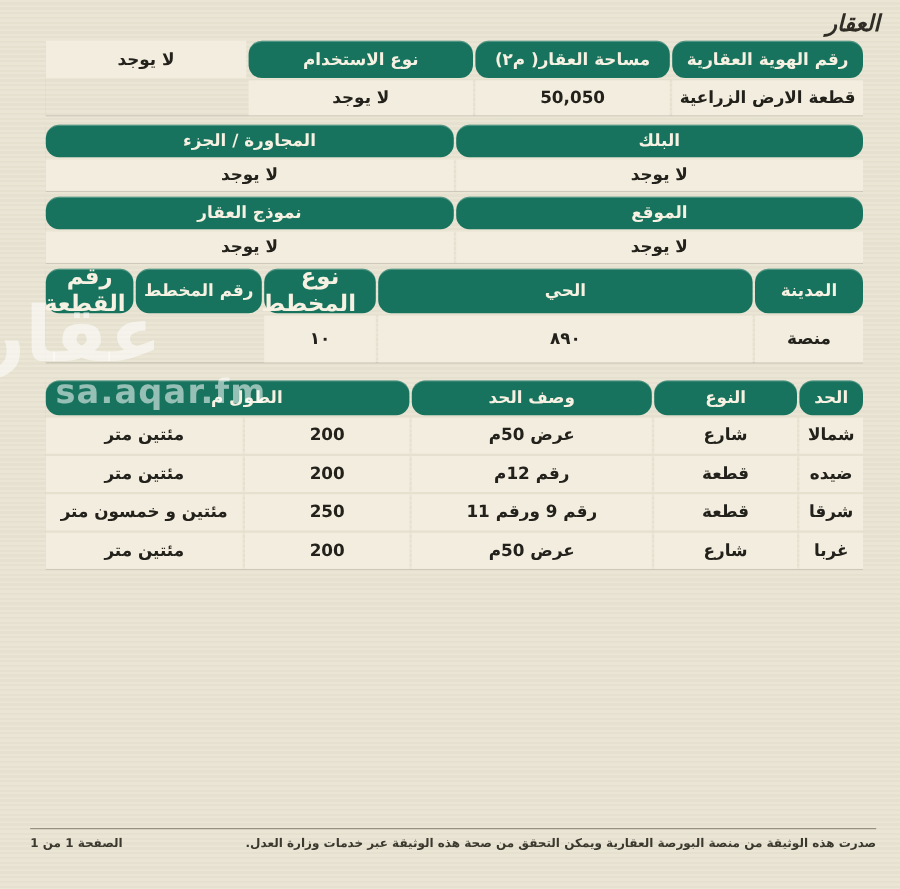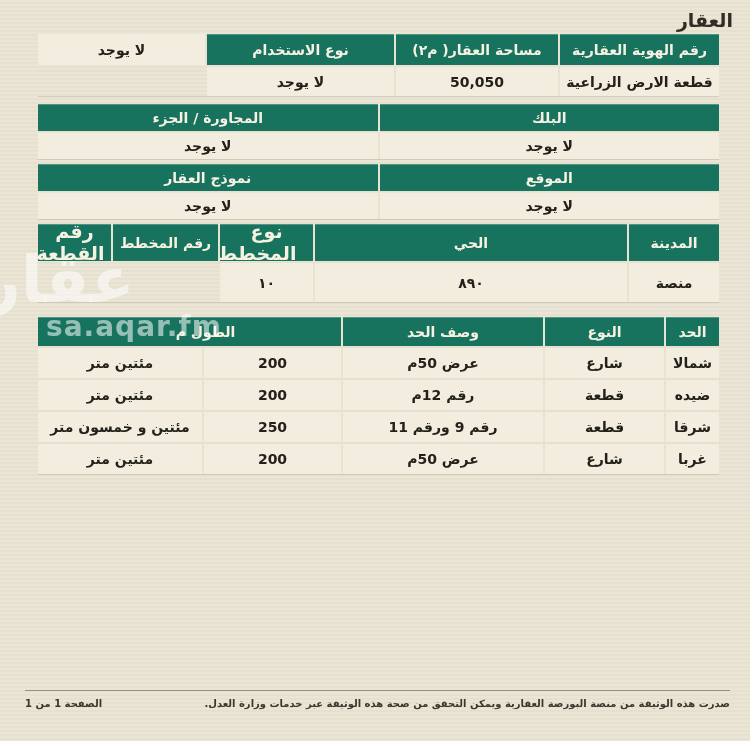--- a/index.html
+++ b/index.html
@@ -5,31 +5,31 @@
   html,body{margin:0;padding:0;}
   body{font-family:"DejaVu Sans","Liberation Sans",sans-serif;}
   .page{
     position:relative;width:750px;height:741px;overflow:hidden;
     background:#e9e4d2;direction:rtl;
     background-image:repeating-linear-gradient(180deg, rgba(255,255,255,0.05) 0 2px, rgba(0,0,0,0.015) 2px 4px);
   }
   .content{padding:0 31px 0 38px;}
   .doc-title{
     height:34px;line-height:40px;text-align:right;margin-left:0;margin-right:-14px;
-    font-size:19px;font-weight:bold;color:#2f2d25;
+    font-size:19px;font-weight:bold;color:#2f2d25;font-style:italic;
   }
   .tbl{display:grid;gap:2px;box-shadow:0 1px 0 rgba(0,0,0,0.10);}
   .t1{grid-template-columns:159px 162px 187px 1fr;grid-template-rows:31px 29px;margin-bottom:8px;}
   .t2{grid-template-columns:1fr 1fr;grid-template-rows:27px 26px;margin-bottom:5px;}
   .t3{grid-template-columns:1fr 1fr;grid-template-rows:27px 26px;margin-bottom:5px;}
   .t4{grid-template-columns:90px 312px 93px 105px 1fr;grid-template-rows:37px 39px;margin-bottom:15px;}
   .t5{grid-template-columns:53px 119px 200px 137px 1fr;grid-template-rows:29px repeat(4,30px);}
   .cell{display:flex;align-items:center;justify-content:center;text-align:center;}
   .h{background:#17735d;color:#f6f1e2;font-weight:bold;font-size:14px;
-     box-shadow:inset 0 1px 0 rgba(255,255,255,0.25);}
+     box-shadow:inset 0 1px 0 rgba(255,255,255,0.25);border-radius:11px;}
   .h .narrow{max-width:60px;line-height:1.12;font-size:19px;}
   .v{background:#f2edde;color:#23211b;font-weight:bold;font-size:14px;}
   .span2{grid-column:span 2;padding-left:32px;}
   .footer{
     position:absolute;top:690px;right:20px;left:25px;
     border-top:1px solid #97927f;padding-top:7px;
     display:flex;justify-content:space-between;align-items:flex-start;
     color:#3b382e;
   }
   .footer .note{font-size:10px;font-weight:bold;}

